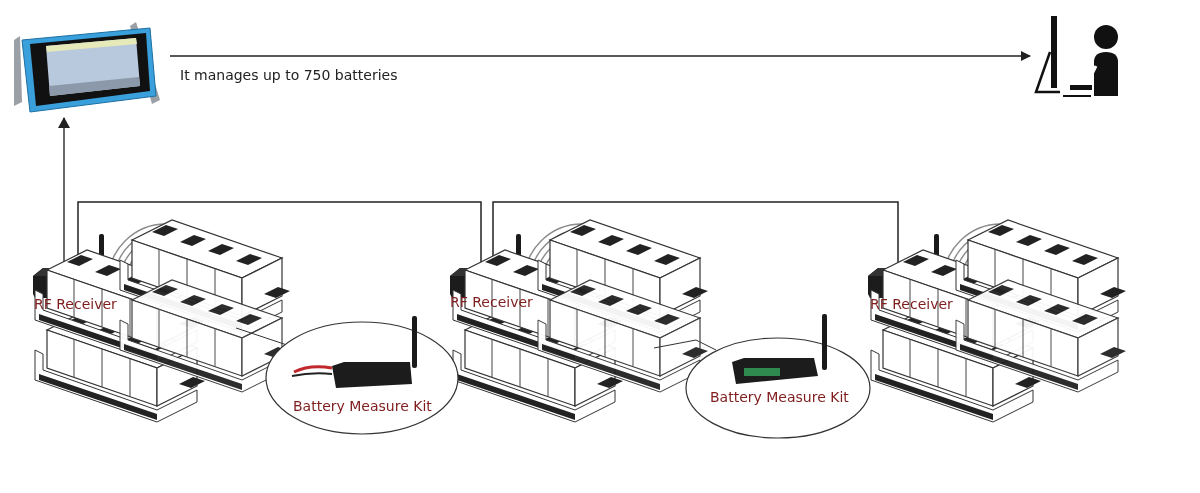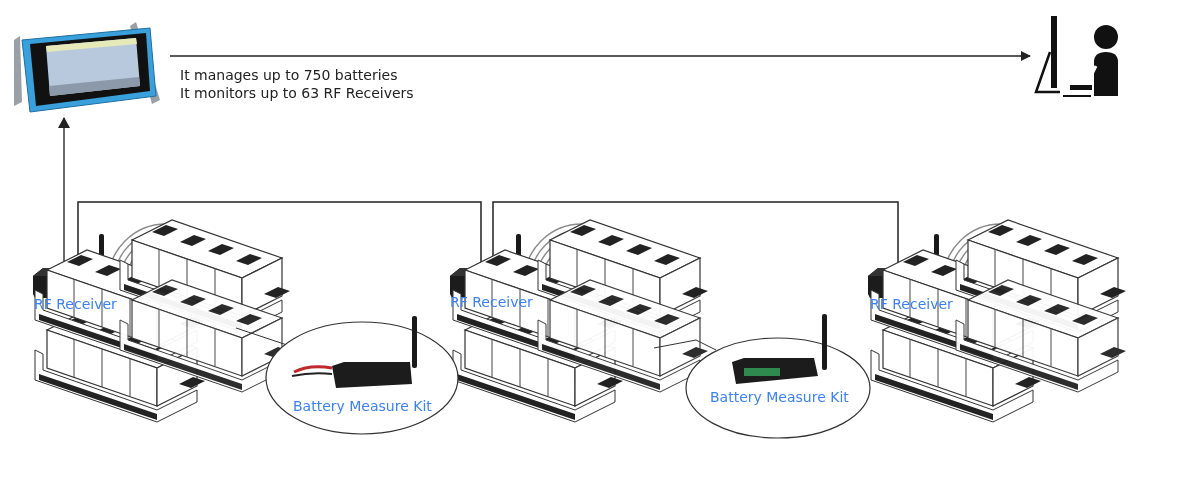--- a/index.html
+++ b/index.html
@@ -1,19 +1,19 @@
 <!DOCTYPE html>
 <html><head>
 <meta charset="utf-8">
 <style>
   html, body { margin: 0; padding: 0; background: #ffffff; }
   body { width: 1200px; height: 493px; position: relative; overflow: hidden;
          font-family: "DejaVu Sans", "Liberation Sans", sans-serif; color: #222; }
   svg.stage { position: absolute; left: 0; top: 0; }
-  .lbl { position: absolute; font-size: 14px; color: #3b82f6; white-space: nowrap; }
+  .lbl { position: absolute; font-size: 14px; color: #7f1d1d; white-space: nowrap; }
   .info { position: absolute; left: 180px; top: 66px; font-size: 14px; line-height: 18px; color: #222; }
 </style>
 </head>
 <body>
 
 <svg class="stage" width="1200" height="493" viewBox="0 0 1200 493">
   <defs>
     <marker id="arrowR" markerWidth="10" markerHeight="10" refX="9" refY="5" orient="auto" markerUnits="userSpaceOnUse">
       <path d="M0,0 L10,5 L0,10 z" fill="#222"></path>
     </marker>
@@ -127,21 +127,20 @@
     <path d="M654,348 L696,340 L716,350" fill="none" stroke="#333" stroke-width="1"></path>
     <ellipse cx="778" cy="388" rx="92" ry="50" fill="#fff" stroke="#333" stroke-width="1.2"></ellipse>
     <path d="M732,362 L744,358 L814,358 L818,376 L736,384 z" fill="#1c1c1c"></path>
     <rect x="744" y="368" width="36" height="8" fill="#2f8a4f"></rect>
     <rect x="822" y="314" width="5" height="56" rx="2" fill="#1a1a1a"></rect>
   </g>
 </svg>
 
 <div class="info">
   <div>It manages up to 750 batteries</div>
-  <div>It monitors up to 63 RF Receivers</div>
 </div>
 
 <div class="lbl" style="left:34px; top:296px;">RF Receiver</div>
 <div class="lbl" style="left:450px; top:294px;">RF Receiver</div>
 <div class="lbl" style="left:870px; top:296px;">RF Receiver</div>
 
 <div class="lbl" style="left:293px; top:398px;">Battery Measure Kit</div>
 <div class="lbl" style="left:710px; top:389px;">Battery Measure Kit</div>
 
 </body></html>

